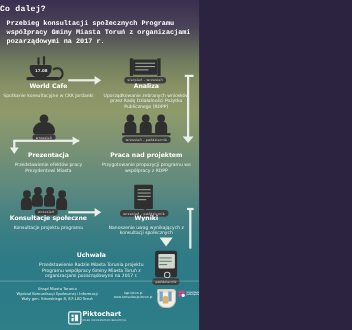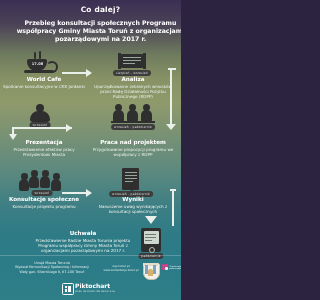--- a/index.html
+++ b/index.html
@@ -17,21 +17,21 @@
       #879165 26%,
       #8f9a6b 34%,
       #7b9273 44%,
       #5f8a7e 56%,
       #3f7f84 68%,
       #2e7b86 78%,
       #2b7b88 88%,
       #2f7f89 100%);
   }
   
-  .hdr{position:absolute;left:0;top:0;width:201px;text-align:center;}
+  .hdr{position:absolute;left:0;top:0;width:201px;text-align:left;font-family:Liberation Mono, monospace;}
   .hdr-title{
     font-size:7.4px;font-weight:bold;color:#ffffff;
     letter-spacing:.2px;margin-top:5px;
   }
   .hdr-sub{
     font-size:6.2px;font-weight:bold;color:#ffffff;
     line-height:8px;margin-top:5px;padding:0 6px;
   }
   
   .blk{position:absolute;text-align:center;width:88px;}

